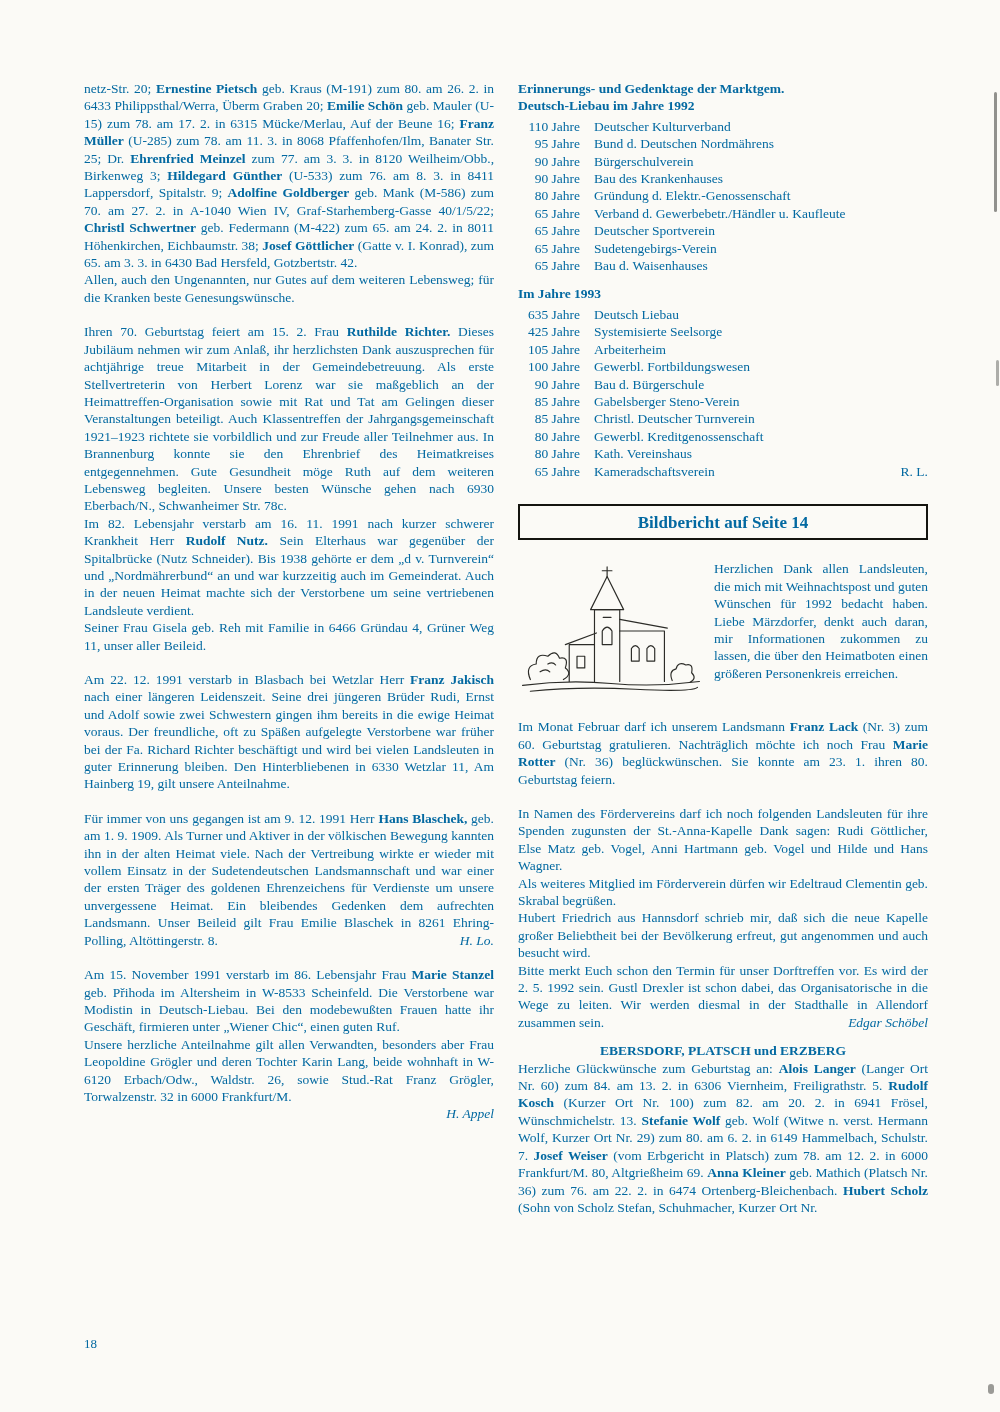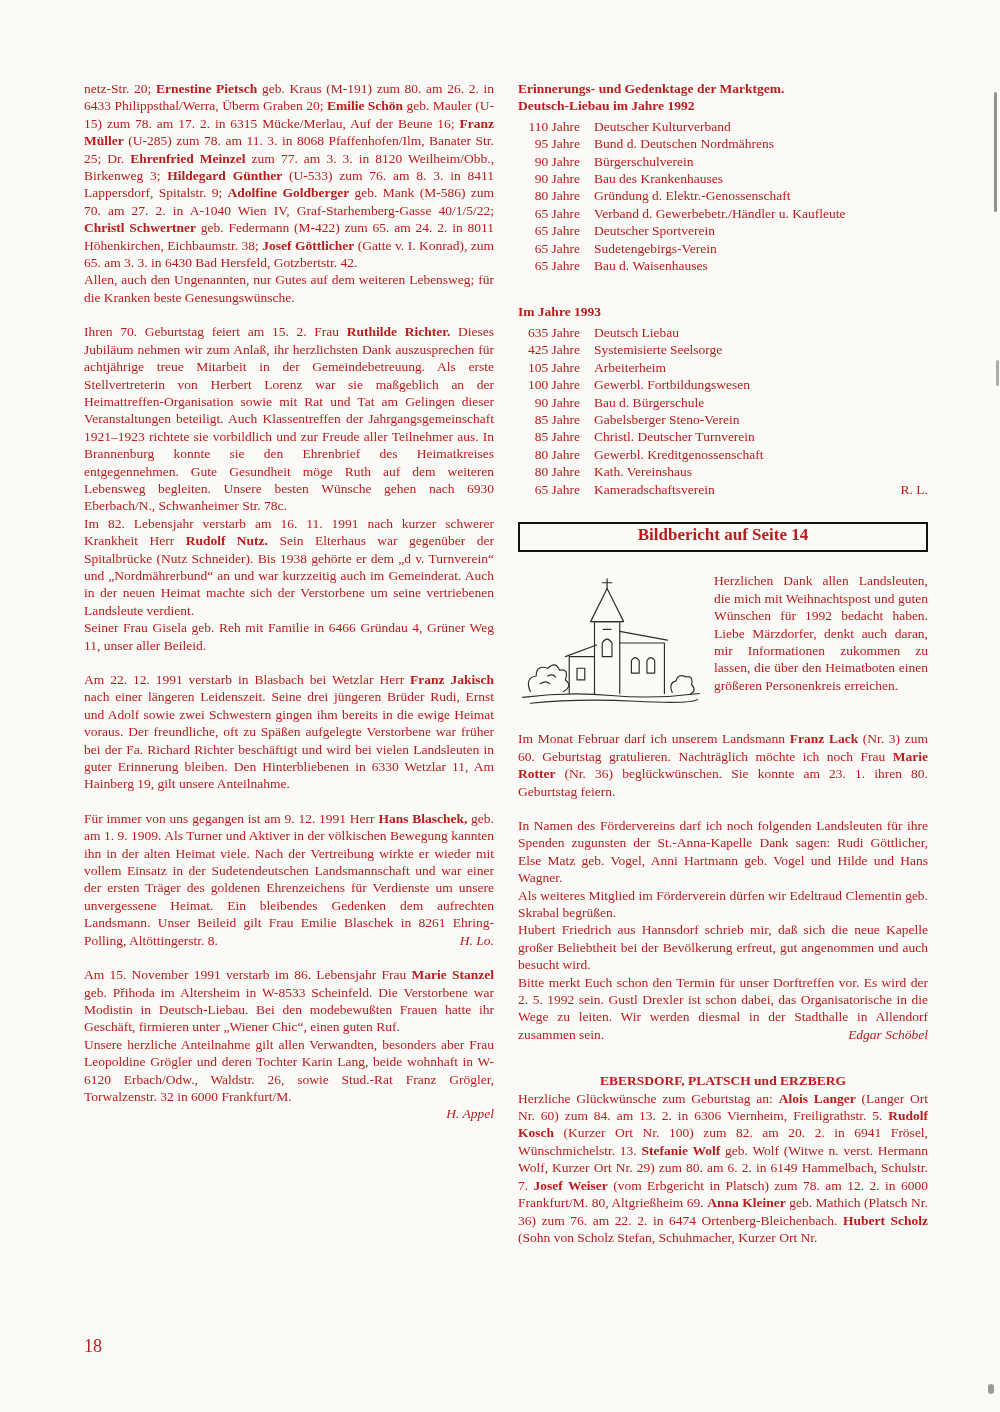--- a/index.html
+++ b/index.html
@@ -1,47 +1,47 @@
 <!DOCTYPE html>
 <html lang="de"><head>
 <meta charset="utf-8">
 <style>
   html,body{margin:0;padding:0;background:#fbfaf6;}
   .sheet{
     position:relative;width:1000px;height:1412px;background:#fbfaf6;
-    font-family:"Liberation Serif", serif;color:#b91c1c;overflow:hidden;
+    font-family:"Liberation Serif", serif;color:#0369a1;overflow:hidden;
   }
   .col{position:absolute;top:80px;width:410px;font-size:13.5px;line-height:17.4px;text-align:justify;hyphens:auto;}
   .col-left{left:84px;}
   .col-right{left:518px;}
   p{margin:0;}
   .gap{margin-top:17px;}
   .b{font-weight:bold;}
   .sig{float:right;font-style:italic;}
   .sig-line{text-align:right;font-style:italic;}
   h3{font-size:13.5px;line-height:17.4px;margin:0;font-weight:bold;}
-  .h-gap{margin-top:29px;}
+  .h-gap{margin-top:11px;}
   .center{text-align:center;}
   
   .mem-title{font-weight:bold;}
   .mem-list{margin-top:3px;}
   .mem-row{display:flex;align-items:flex-end;}
   .mem-years{flex:none;width:62px;text-align:right;}
   .mem-label{margin-left:14px;text-align:left;}
   .list-sig{text-align:right;margin-top:-17.4px;}
   
   .bildbox{
     border:2px solid #14140f;text-align:center;font-weight:bold;font-size:17px;
-    padding:2px 0 7px 0;margin:24px 0 20px 0;background:#fbfaf6;
+    padding:8px 0 7px 0;margin:24px 0 20px 0;background:#fbfaf6;
   }
   
   .church{float:left;margin:3px 10px 2px 0;}
   .intro-block{margin-top:12px;}
   .intro-block::after{content:"";display:block;clear:both;}
-  .pagenum{position:absolute;left:84px;top:1336px;font-size:18px;}
+  .pagenum{position:absolute;left:84px;top:1336px;font-size:13px;}
   .artifact{position:absolute;background:#3a3a36;}
   .a1{left:994px;top:92px;width:3px;height:120px;opacity:.55;border-radius:2px;}
   .a2{left:996px;top:360px;width:3px;height:26px;opacity:.4;border-radius:2px;}
   .a3{left:988px;top:1384px;width:6px;height:10px;opacity:.5;border-radius:3px;}
 </style>
 </head>
 <body>
 
 <div class="sheet">
 

